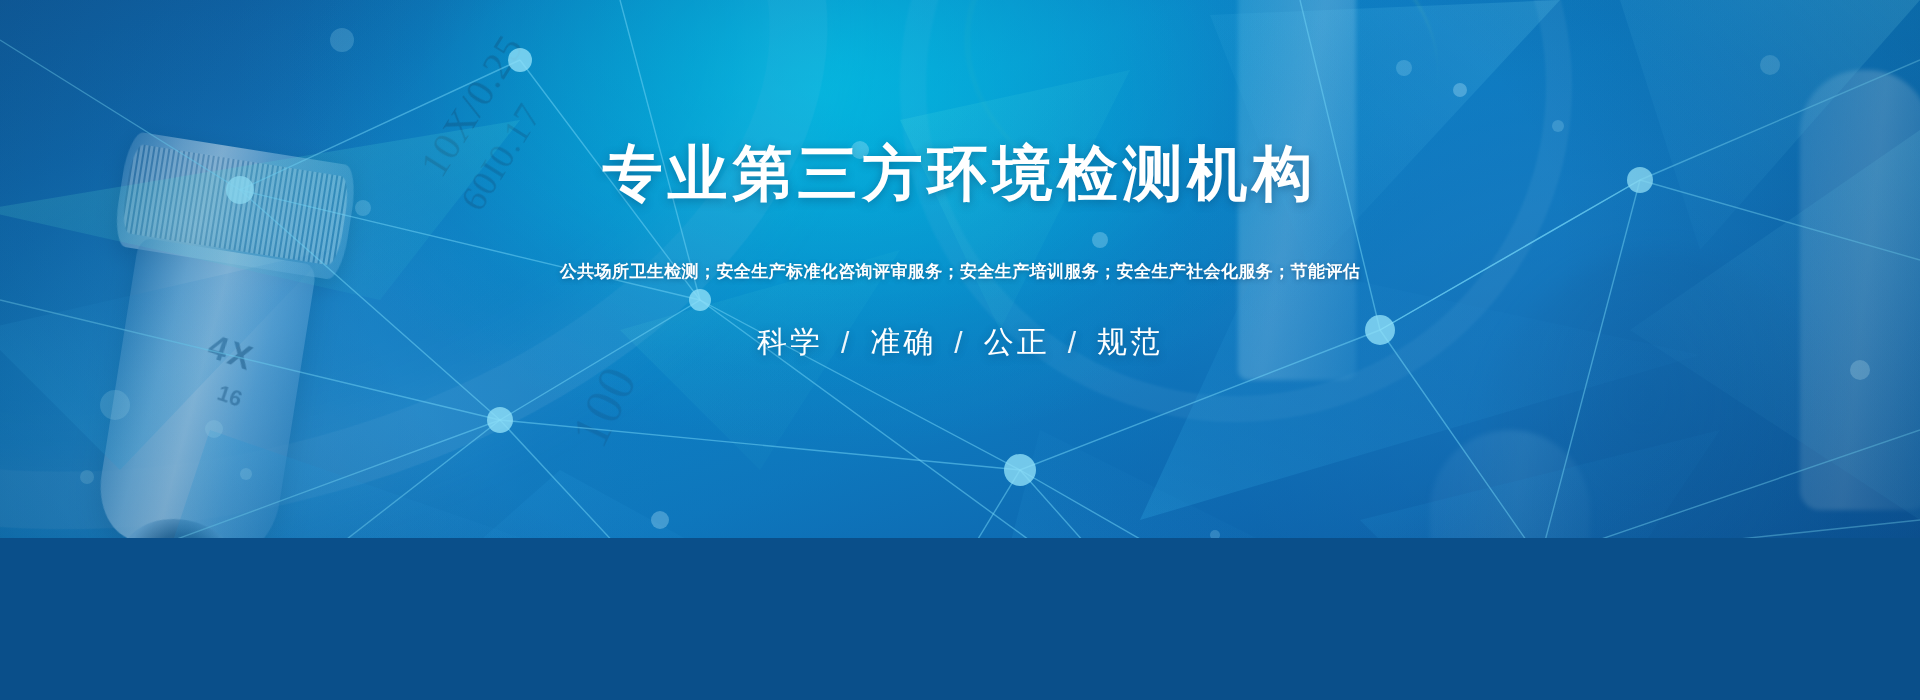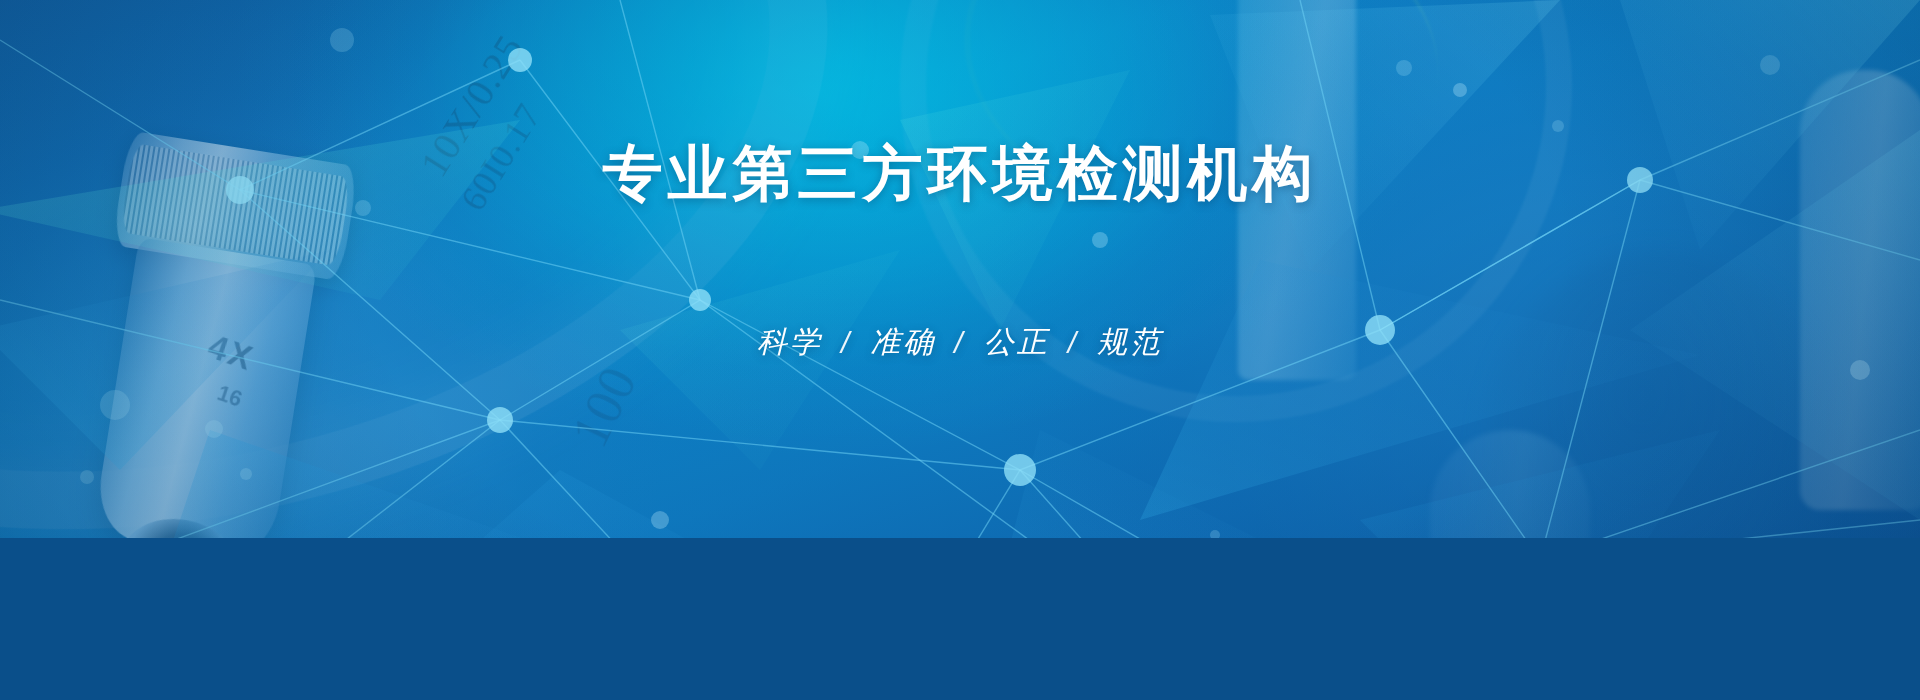--- a/index.html
+++ b/index.html
@@ -317,21 +317,20 @@
     top: 322px;
     left: 50%;
     transform: translateX(-50%);
     display: flex;
     align-items: center;
     white-space: nowrap;
     font-size: 30px;
     font-weight: 400;
     letter-spacing: 3px;
     text-shadow: 0 2px 8px rgba(4,48,88,0.40);
-    font-style: italic;
   }
   .slogan .word { padding: 0 2px; }
   .slogan .sep {
     padding: 0 16px;
     font-weight: 300;
     opacity: 0.92;
   }
 </style>
 </head>
 <body>
@@ -472,20 +471,21 @@
     <i style="left:620px;  top:655px; width:15px; height:15px;"></i>
     <i style="left:1210px; top:530px; width:10px; height:10px;"></i>
   </div>
 
   <div class="vignette"></div>
 
   <div class="copy">
     <h1 class="headline">专业第三方环境检测机构</h1>
 
 
+    <div class="subline two">公共场所卫生检测；安全生产标准化咨询评审服务；安全生产培训服务；安全生产社会化服务；节能评估</div>
 
     <div class="slogan">
       <span class="word">科学</span>
       <span class="sep">/</span>
       <span class="word">准确</span>
       <span class="sep">/</span>
       <span class="word">公正</span>
       <span class="sep">/</span>
       <span class="word">规范</span>
     </div>

